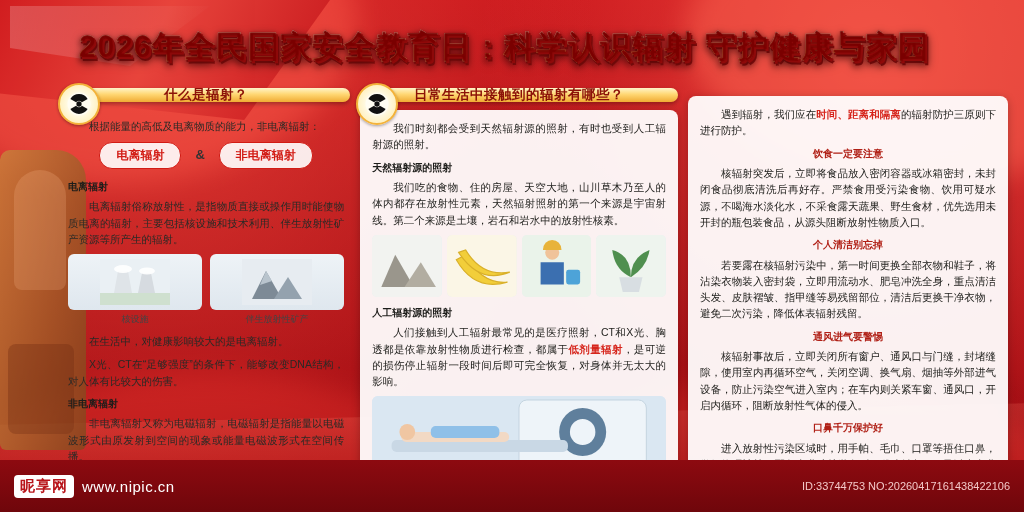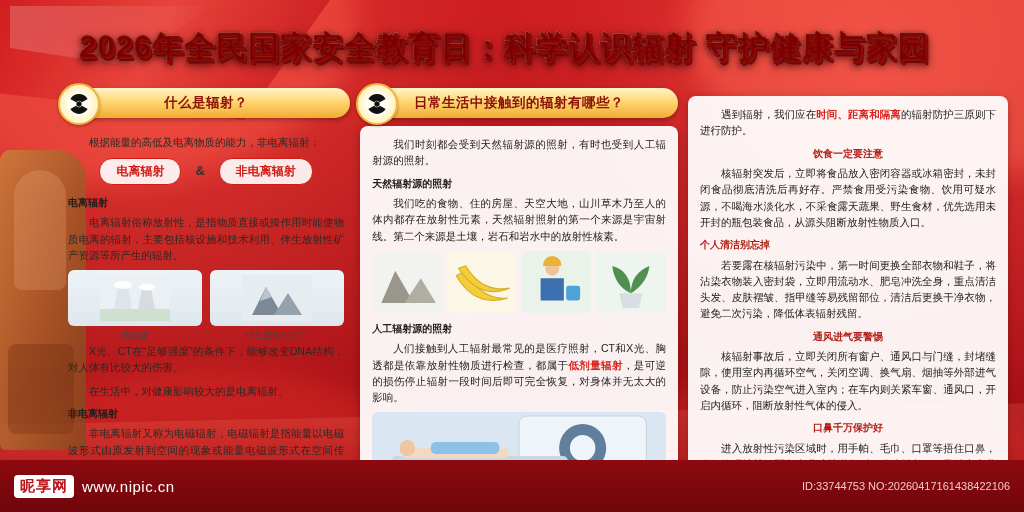--- a/index.html
+++ b/index.html
@@ -53,21 +53,21 @@
     -webkit-background-clip:text;background-clip:text;color:transparent;
     filter:drop-shadow(1px 2px 0 #7d0b0b) drop-shadow(0 2px 4px rgba(0,0,0,.35));
   }
   
   #cols{position:absolute;left:62px;right:16px;top:88px;display:flex;gap:10px;}
   .col{position:relative;}
   .col1{width:290px;}
   .col2{width:320px;}
   .col3{width:322px;}
   .head{
-    position:relative;height:30px;border-radius:15px;
+    position:relative;height:14px;border-radius:15px;
     background:linear-gradient(180deg,#fff4c9 0%,#ffd773 45%,#f0ab33 100%);
     box-shadow:0 2px 4px rgba(0,0,0,.3);
     display:flex;align-items:center;justify-content:center;
     color:#8c1208;font-size:13.5px;font-weight:bold;letter-spacing:.5px;
   }
   .radicon{
     position:absolute;left:-4px;top:-5px;width:38px;height:38px;border-radius:50%;
     background:radial-gradient(circle,#fffbe8 38%,#ffe9a0 100%);
     border:2px solid #f3b23a;box-shadow:0 1px 3px rgba(0,0,0,.35);
     display:flex;align-items:center;justify-content:center;
@@ -210,22 +210,22 @@
                 <rect x="0" y="0" width="70" height="46" fill="#e7ecf1"></rect>
                 <path d="M10 40 L24 12 L40 40Z" fill="#7d8a96"></path>
                 <path d="M32 40 L46 18 L60 40Z" fill="#94a2ae"></path>
                 <path d="M24 12 L30 22 L18 26Z" fill="#b9c4cd"></path>
               </svg>
             </div>
             <div class="cap">伴生放射性矿产</div>
           </div>
         </div>
 
+        <p class="indent" style="margin-top:6px">在生活中，对健康影响较大的是电离辐射。</p>
         <p class="indent">X光、CT在“足够强度”的条件下，能够改变DNA结构，对人体有比较大的伤害。</p>
-        <p class="indent" style="margin-top:6px">在生活中，对健康影响较大的是电离辐射。</p>
 
         <div class="sub">非电离辐射</div>
         <p class="indent">非电离辐射又称为电磁辐射，电磁辐射是指能量以电磁波形式由原发射到空间的现象或能量电磁波形式在空间传播。</p>
         <p class="indent">
           <span>生活中所有发光发热的东西都会产生不同程度的非电离。辐射剂量很低，</span><span class="redtext">不会影响健康</span><span>，比如电脑、手机、电视、微波炉、烤箱、电吹风等常用的家电都属于非电离辐射。</span>
         </p>
 
       </div>
     </div>
 
@@ -311,21 +311,21 @@
 
     <div class="col col3">
       <div class="body">
         <p class="indent">
           <span>遇到辐射，我们应在</span><span class="redtext">时间、距离和隔离</span><span>的辐射防护三原则下进行防护。</span>
         </p>
 
         <div class="sub c3" style="text-align:center">饮食一定要注意</div>
         <p class="indent">核辐射突发后，立即将食品放入密闭容器或冰箱密封，未封闭食品彻底清洗后再好存。严禁食用受污染食物、饮用可疑水源，不喝海水淡化水，不采食露天蔬果、野生食材，优先选用未开封的瓶包装食品，从源头阻断放射性物质入口。</p>
 
-        <div class="sub c3" style="">个人清洁别忘掉</div>
+        <div class="sub c3" style="text-align:center">个人清洁别忘掉</div>
         <p class="indent">若要露在核辐射污染中，第一时间更换全部衣物和鞋子，将沾染衣物装入密封袋，立即用流动水、肥皂冲洗全身，重点清洁头发、皮肤褶皱、指甲缝等易残留部位，清洁后更换干净衣物，避免二次污染，降低体表辐射残留。</p>
 
         <div class="sub c3" style="text-align:center">通风进气要警惕</div>
         <p class="indent">核辐射事故后，立即关闭所有窗户、通风口与门缝，封堵缝隙，使用室内再循环空气，关闭空调、换气扇、烟抽等外部进气设备，防止污染空气进入室内；在车内则关紧车窗、通风口，开启内循环，阻断放射性气体的侵入。</p>
 
         <div class="sub c3" style="text-align:center">口鼻千万保护好</div>
         <p class="indent">进入放射性污染区域时，用手帕、毛巾、口罩等捂住口鼻，做好物理遮挡。配备专业防护装备时，优先选择N95及以上专业防护口罩，最大程度减少放射性颗粒、气溶胶的吸入，守护呼吸道安全。</p>
 
       </div>
     </div>

